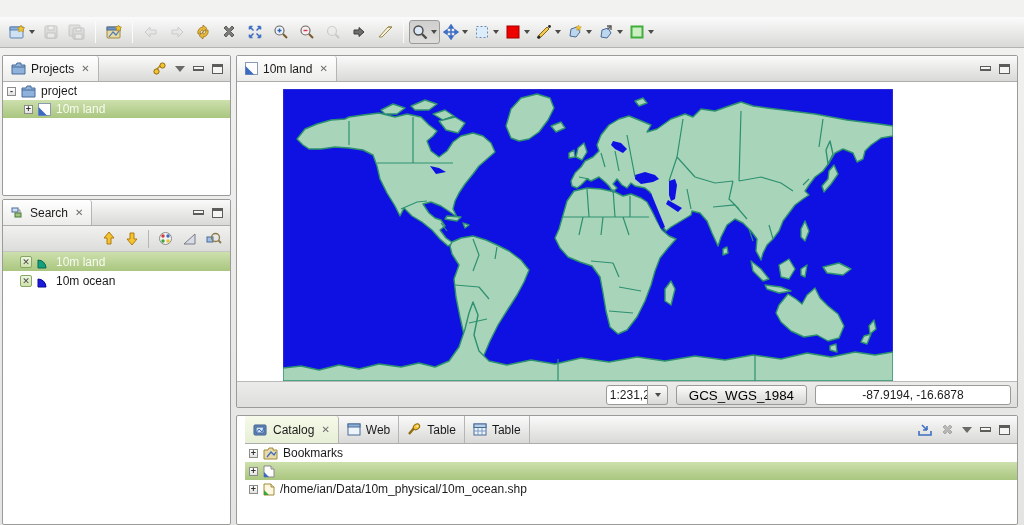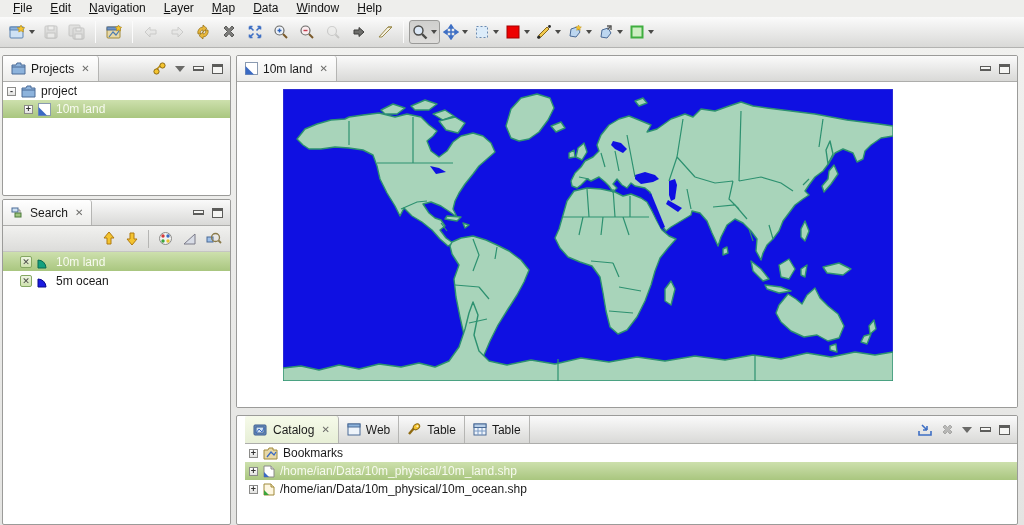--- a/index.html
+++ b/index.html
@@ -107,30 +107,20 @@
 
   
   svg { display:block; }
   .row-label { padding-right:6px; }
 </style>
 </head>
 <body>
 
 <div class="app">
 
-  <div class="menubar">
-    <span class="menu-item">File</span>
-    <span class="menu-item">Edit</span>
-    <span class="menu-item">Navigation</span>
-    <span class="menu-item">Layer</span>
-    <span class="menu-item">Map</span>
-    <span class="menu-item">Data</span>
-    <span class="menu-item">Window</span>
-    <span class="menu-item">Help</span>
-  </div>
 
   <div class="toolbar">
     <div class="tb-btn">
       <svg class="tb-icon" width="17" height="16" viewBox="0 0 17 16">
           <rect x="1" y="3" width="13" height="11" rx="1" fill="#cfe2f4" stroke="#5b82b0"></rect>
           <rect x="1" y="3" width="13" height="3" fill="#8db3dc" stroke="#5b82b0"></rect>
           <path d="M12 1 l1.2 2.4 2.6.3 -1.9 1.8 .5 2.5 -2.4-1.2 -2.3 1.2 .4-2.5 -1.9-1.8 2.6-.3z" fill="#f4c430" stroke="#b98c10" stroke-width=".6"></path>
         </svg>
       <span class="dd-arrow"></span>
     </div>
@@ -377,21 +367,21 @@
             <path d="M1 13 L1 5 A 8 8 0 0 1 9 13 Z" stroke="#0a6a52" fill="#14a07e"></path>
           </svg>
         <span class="row-label">10m land</span>
       </div>
       <div class="tree-row" style="height:19px">
         <span class="indent1" style="flex-basis:8px;width:8px"></span>
         <span class="layer-check">✕</span>
         <svg width="14" height="14" viewBox="0 0 14 14">
             <path d="M1 13 L1 5 A 8 8 0 0 1 9 13 Z" stroke="#0a0a8a" fill="#1b1be0"></path>
           </svg>
-        <span class="row-label">5m ocean</span>
+        <span class="row-label">10m ocean</span>
       </div>
     </div>
   </div>
 
   <div class="view" id="editor">
     <div class="view-header">
       <div class="vtab active">
         <svg width="13" height="13" viewBox="0 0 13 13">
             <rect x=".5" y=".5" width="12" height="12" fill="#ffffff" stroke="#8a9ab0"></rect>
             <path d="M.5 12.5 L.5 4 L9 12.5 Z" fill="#3a6ac4"></path>
@@ -466,20 +456,30 @@
         <g fill="none" stroke-width="1.2" stroke="#2d9170">
           <path d="M66,32 L66,56 M94,74 L170,74 M130,28 L130,74 M118,120 L134,113 144,112 M158,134 L164,142"></path>
           <path d="M190,150 L196,166 190,182 M214,158 L212,170 M172,196 L196,198 M196,198 L206,210 M186,234 L204,230"></path>
           <path d="M279,128 L366,128 M304,100 L306,128 M330,100 L332,128 M347,107 L347,128 M300,128 L296,146 M320,128 L318,146 M340,128 L346,146 M308,172 L330,174 M330,174 L336,188 M336,198 L358,202 M326,222 L350,224"></path>
           <path d="M296,88 L306,90 M318,64 L322,78 M332,62 L336,82 M344,46 L352,88"></path>
           <path d="M400,30 L394,68 M394,68 L386,92 M394,68 L412,88 M412,88 L432,94 450,92 M458,22 L456,92 M456,92 L478,88 498,94 510,102 M450,92 L446,110 456,120 M430,118 L452,116 464,130 M404,100 L408,120 M466,140 L470,152 M486,136 L490,150 M520,96 L526,90 M540,30 L536,58"></path>
           <path d="M275,270 L275,292 M472,266 L472,292"></path>
         </g>
       </svg>
     </div>
+    <div class="statusbar">
+      <div class="scale-combo">
+        <span class="scale-text">1:231,2</span>
+        <span class="scale-dd">
+            <span class="dd-arrow"></span>
+          </span>
+      </div>
+      <button class="crs-btn">GCS_WGS_1984</button>
+      <div class="coords-box">-87.9194, -16.6878</div>
+    </div>
   </div>
 
   <div class="view" id="catalog-view">
     <div class="view-header">
       <div class="vtab active tinted">
         <svg width="15" height="14" viewBox="0 0 15 14">
             <rect x="1" y="2" width="12" height="10" rx="1" fill="#6f94c4" stroke="#3a5a8c"></rect>
             <rect x="3" y="4" width="8" height="6" fill="#cfe2f4" stroke="#3a5a8c"></rect>
             <path d="M3 10 L6 6 L9 9 L11 5" fill="none" stroke="#3a6ac4"></path>
           </svg>
@@ -532,21 +532,20 @@
           </svg>
         <span class="row-label">Bookmarks</span>
       </div>
       <div class="tree-row selected">
         <span class="expander">+</span>
         <svg width="12" height="13" viewBox="0 0 12 13">
             <path d="M1 1 L8 1 L11 4 L11 12 L1 12 Z" fill="#ffffff" stroke="#8a8a88"></path>
             <path d="M8 1 L8 4 L11 4" fill="#dcdcda" stroke="#8a8a88"></path>
             <path d="M1 12 L1 7 L6 12 Z" fill="#3a6ac4"></path>
           </svg>
-        <span class="row-label">/home/ian/Data/10m_physical/10m_land.shp</span>
       </div>
       <div class="tree-row">
         <span class="expander">+</span>
         <svg width="12" height="13" viewBox="0 0 12 13">
             <path d="M1 1 L8 1 L11 4 L11 12 L1 12 Z" fill="#fdf6e0" stroke="#a08a3a"></path>
             <path d="M8 1 L8 4 L11 4" fill="#efe2b8" stroke="#a08a3a"></path>
             <path d="M1 12 L1 7 L6 12 Z" fill="#3aa43a"></path>
           </svg>
         <span class="row-label">/home/ian/Data/10m_physical/10m_ocean.shp</span>
       </div>

